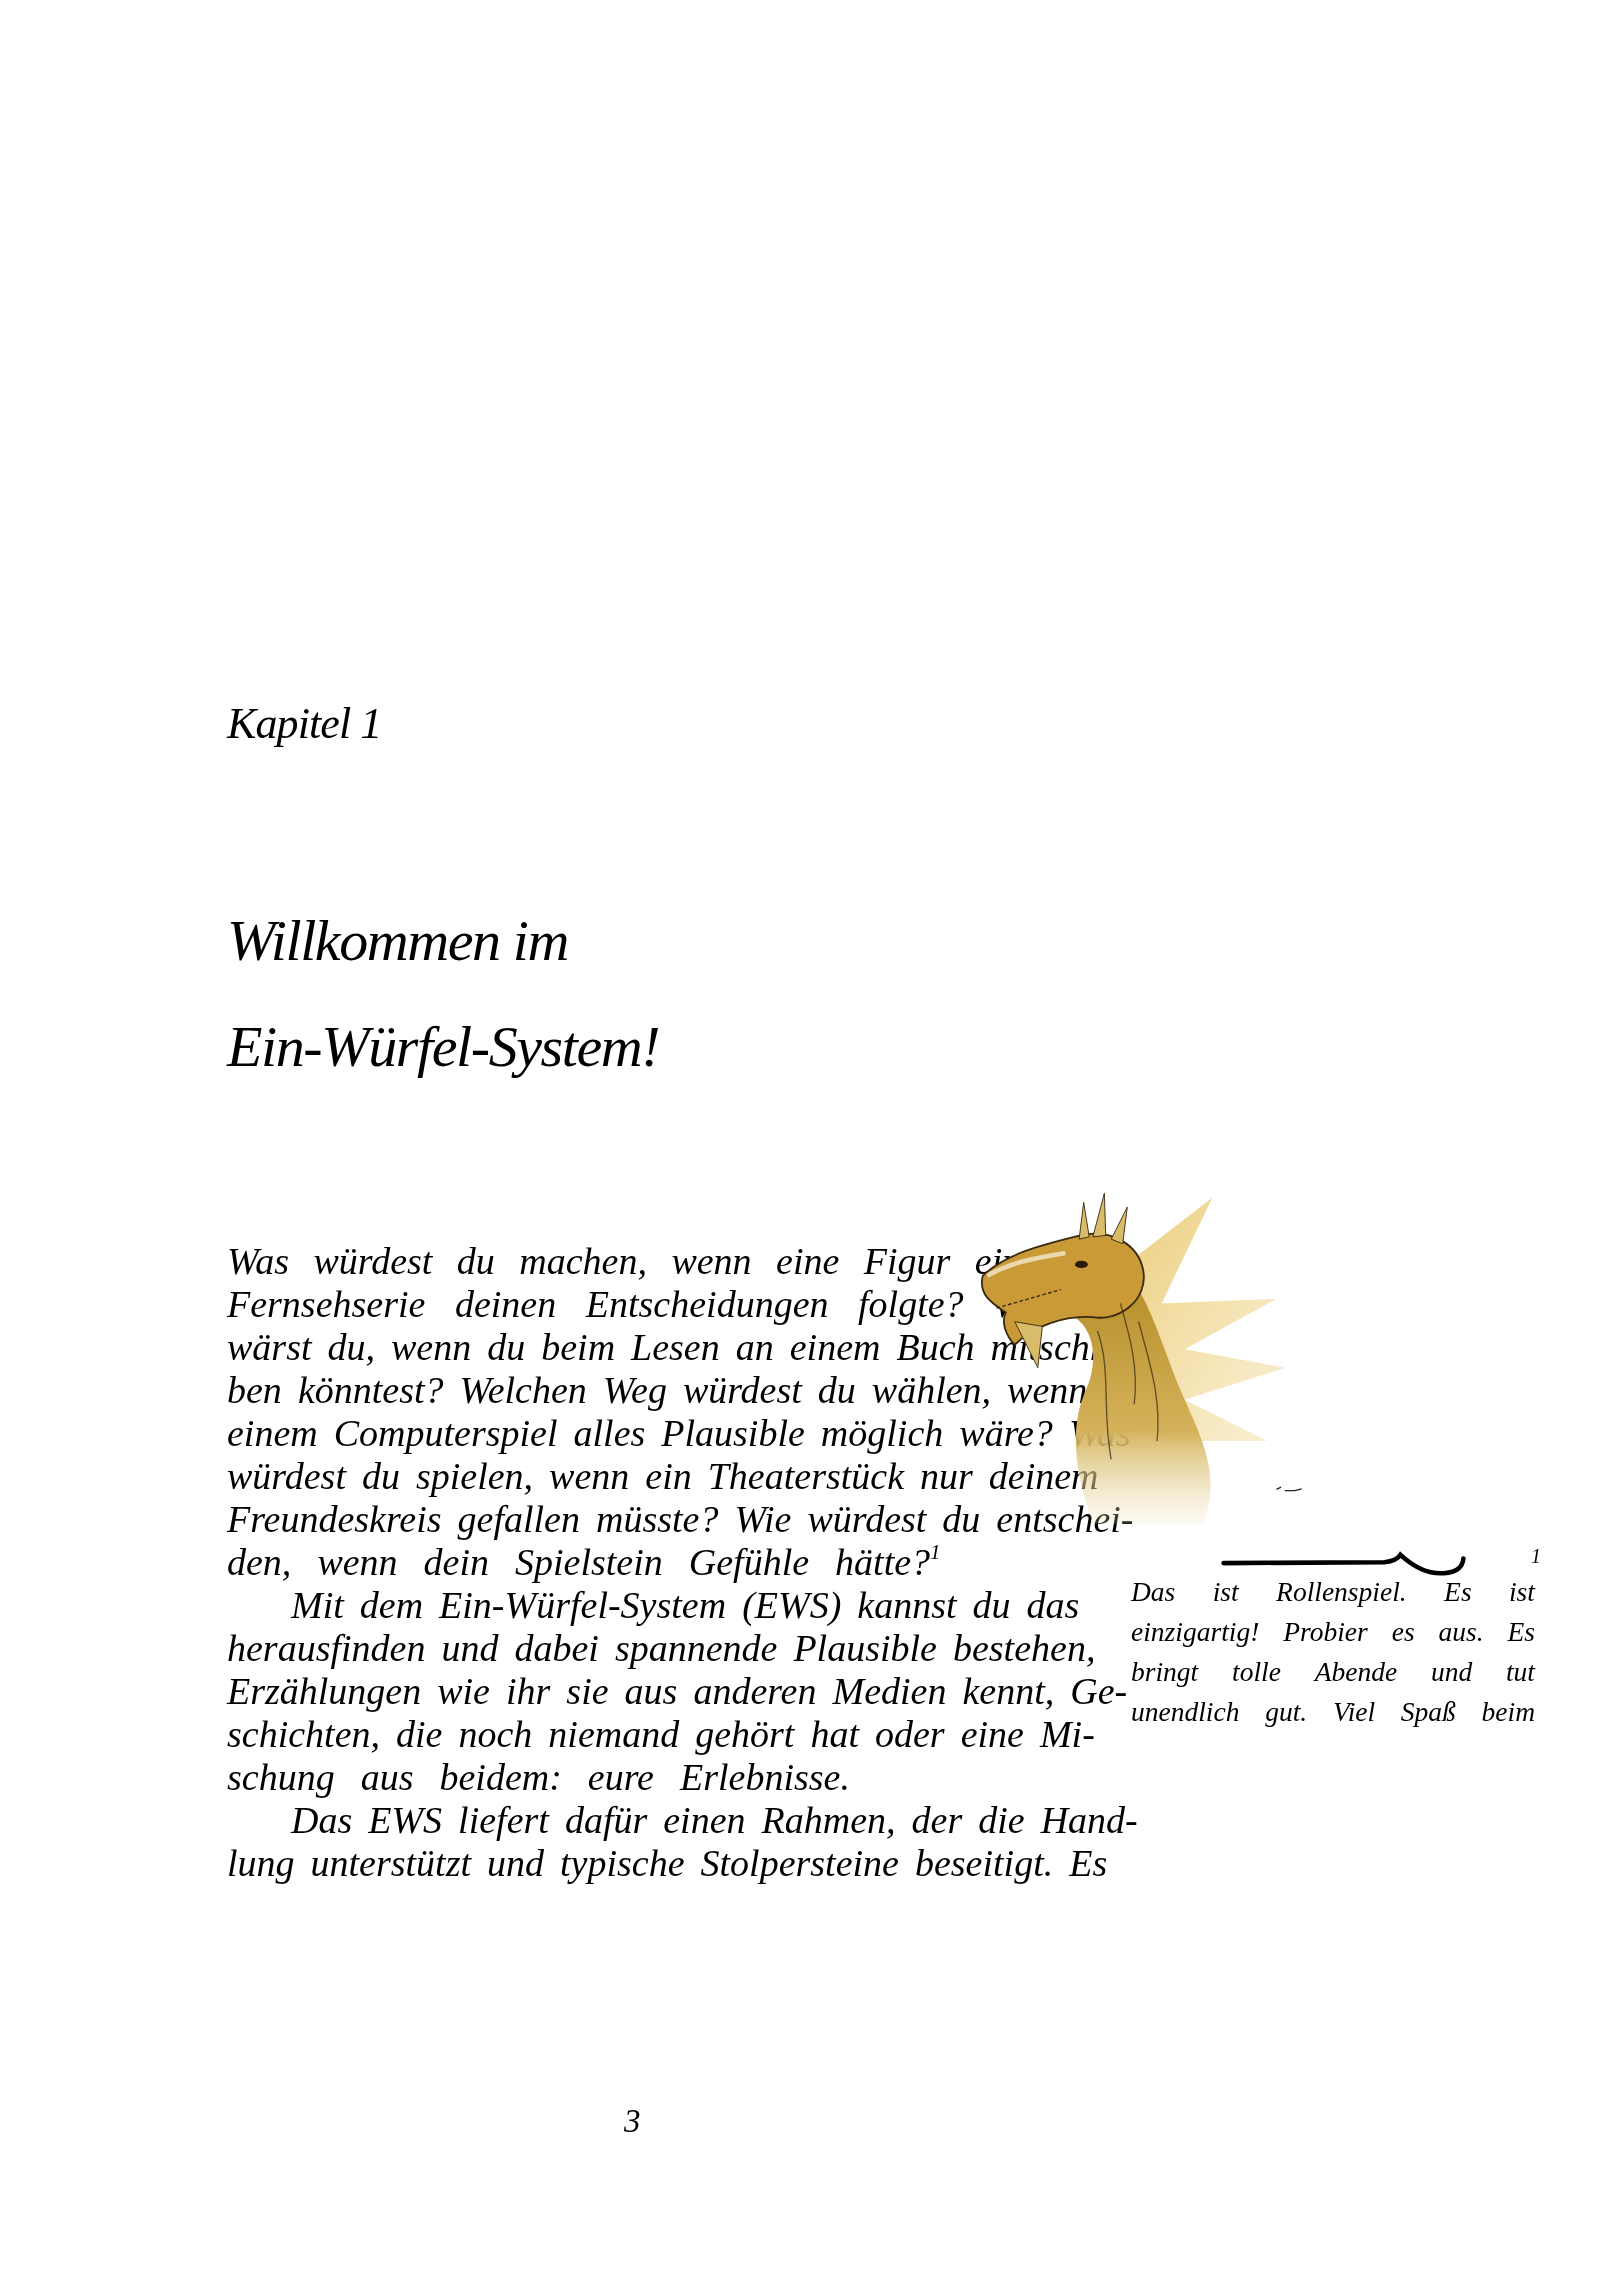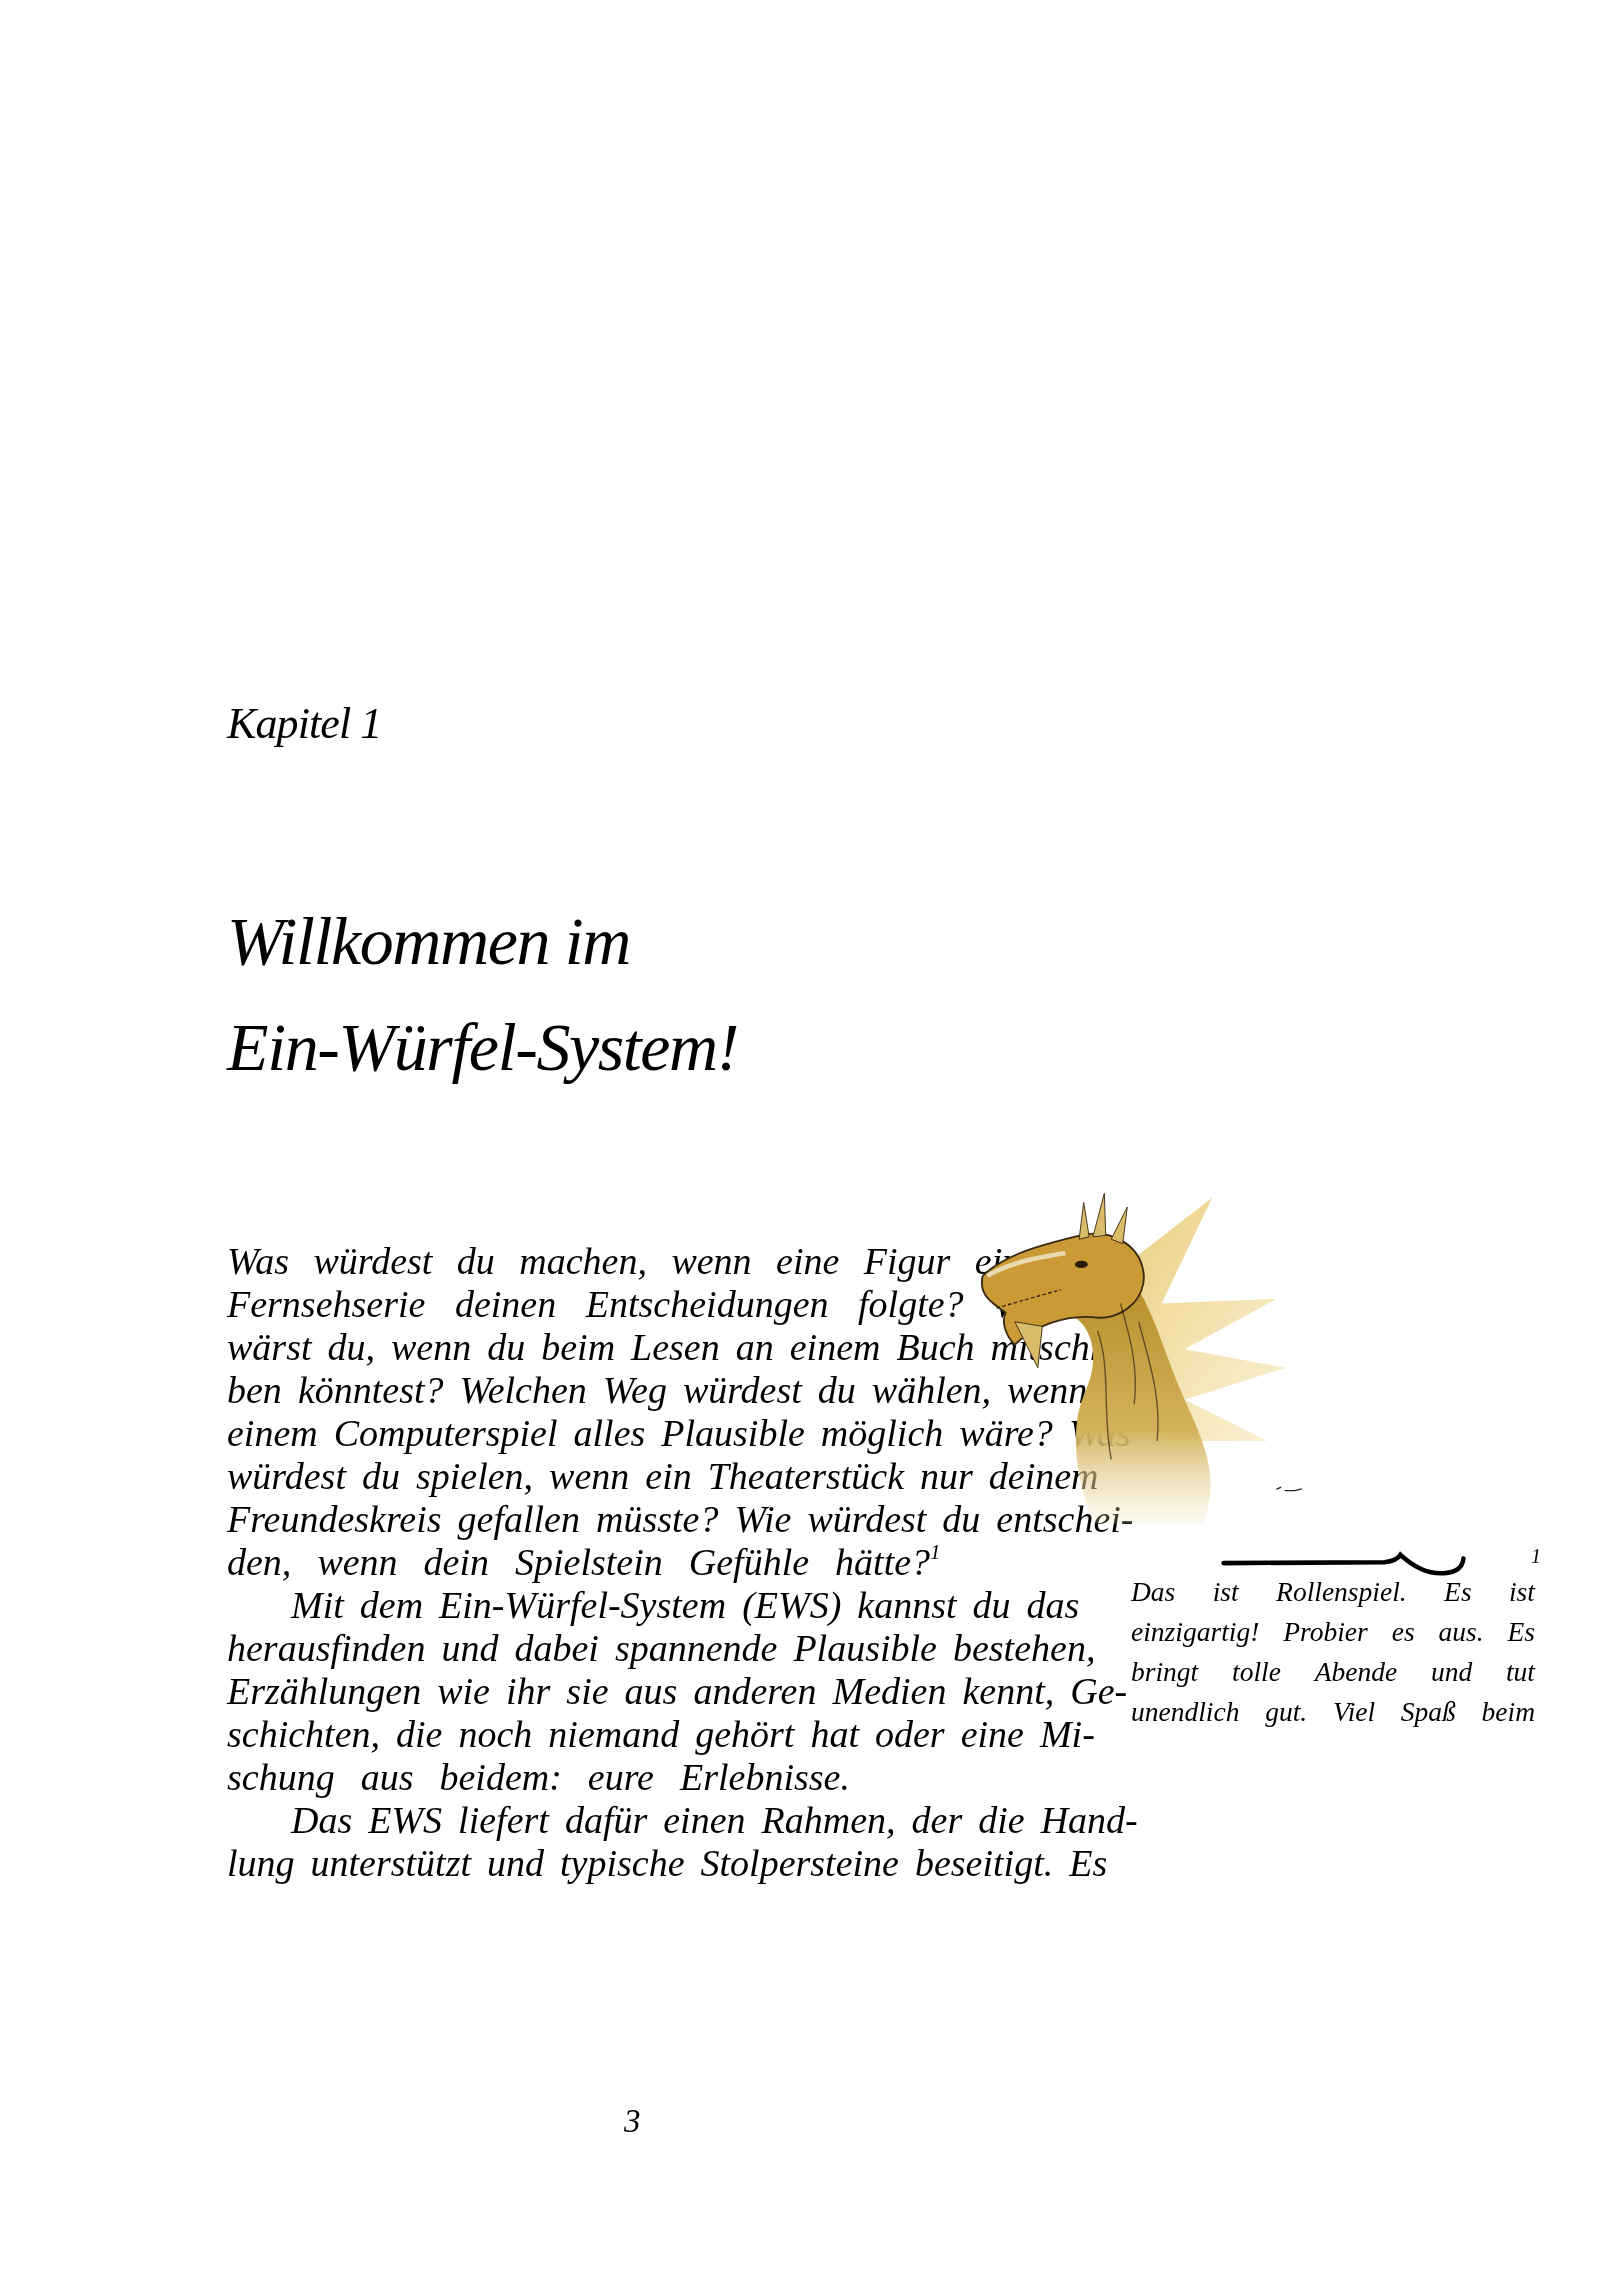--- a/index.html
+++ b/index.html
@@ -22,21 +22,21 @@
       top: 702px;
       font-size: 44px;
       line-height: 1;
       letter-spacing: -0.9px;
       font-family: "Liberation Serif", "DejaVu Serif", serif;
     }
     .chapter-title {
       position: absolute;
       left: 227px;
       top: 888px;
-      font-size: 68px;
+      font-size: 58px;
       line-height: 106px;
       letter-spacing: -1.4px;
       font-family: "Liberation Serif", "DejaVu Serif", serif;
     }
     .chapter-title div { white-space: nowrap; }
     .body-text {
       position: absolute;
       left: 227px;
       top: 1240px;
       width: 826px;

